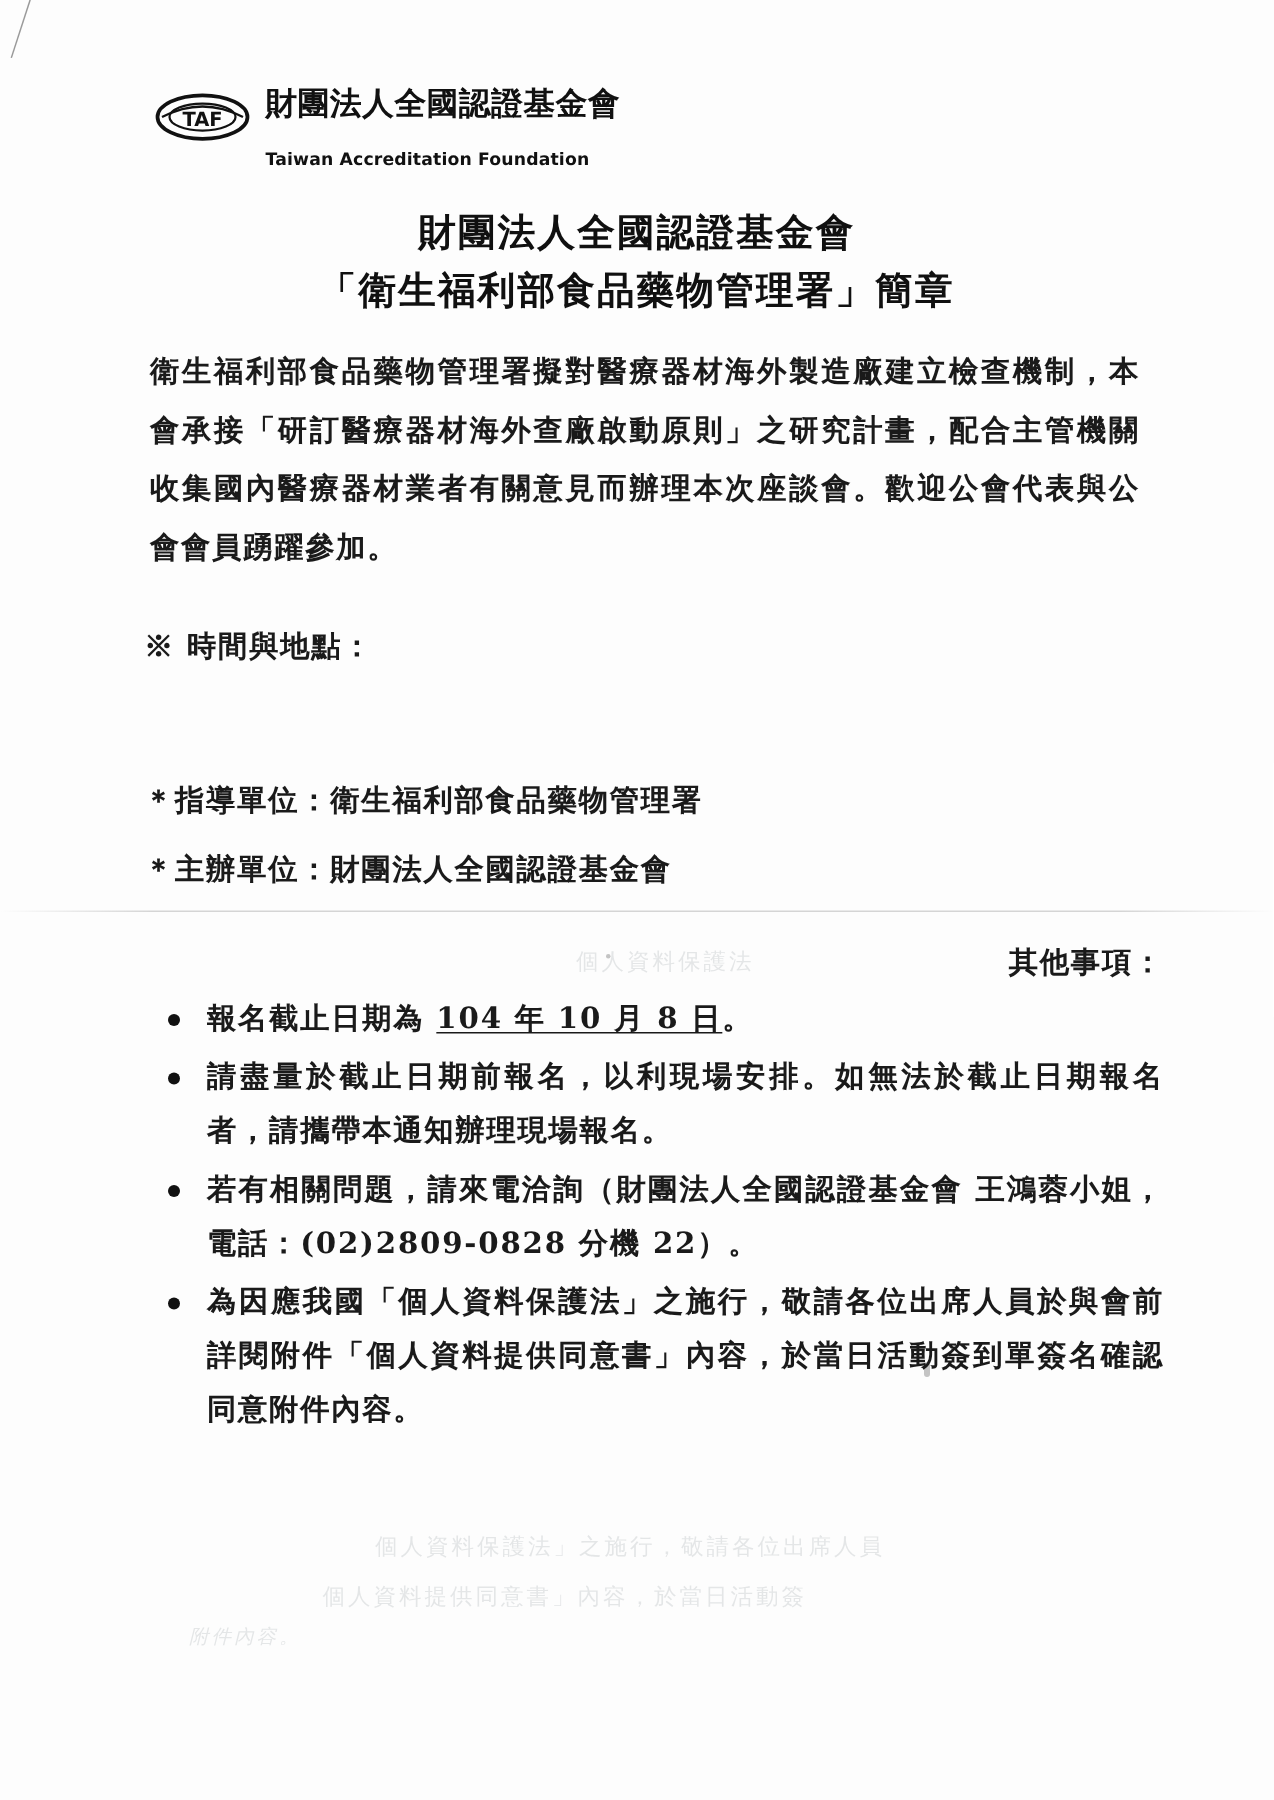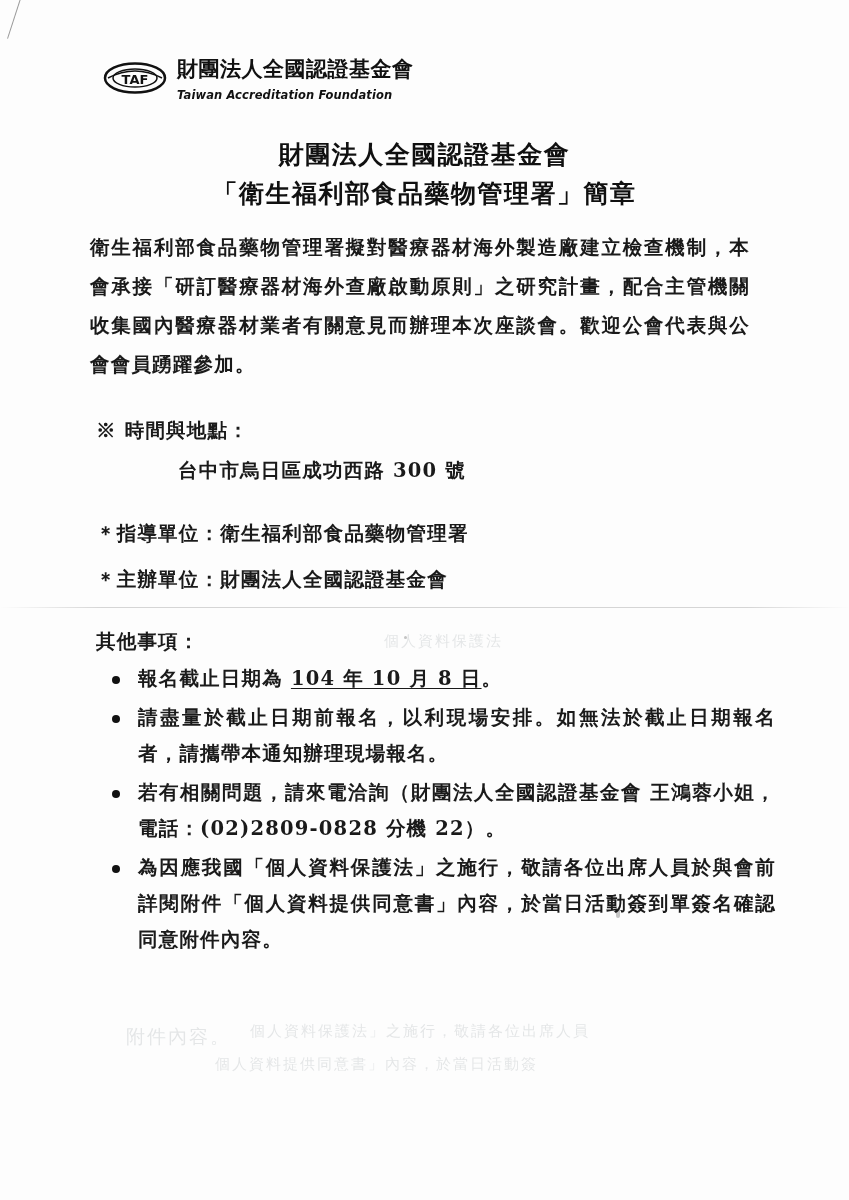--- a/index.html
+++ b/index.html
@@ -53,21 +53,21 @@
     position: absolute;
     pointer-events: none;
     color: rgba(140,150,155,.22);
     font-family: "DejaVu Serif", "Liberation Serif", serif;
     letter-spacing: 2px;
     white-space: nowrap;
   }
   .bleed-1 { left: 384px; top: 632px; font-size: 15px; }
   .bleed-2 { left: 250px; top: 1022px; font-size: 15px; }
   .bleed-3 { left: 215px; top: 1055px; font-size: 15px; }
-  .bleed-4 { left: 126px; top: 1024px; font-size: 19px; }
+  .bleed-4 { left: 126px; top: 1082px; font-size: 13px; font-style: italic; }
   .speck {
     position: absolute;
     background: rgba(90,90,90,.35);
     border-radius: 50%;
     pointer-events: none;
   }
 
   
   .letterhead {
     position: absolute;
@@ -94,43 +94,42 @@
     font-size: 21px;
     letter-spacing: 0.5px;
     color: #111;
   }
   .org-en {
     font-family: "DejaVu Sans", "Liberation Sans", sans-serif;
     font-weight: bold;
     font-size: 11.5px;
     letter-spacing: 0.1px;
     color: #111;
-    margin-top: 9px;
-    font-style: italic;
+    margin-top: 20px;
   }
 
   
   .doc-title {
     position: absolute;
     left: 0;
     right: 0;
     top: 136px;
     text-align: center;
     font-weight: bold;
     font-size: 25px;
     line-height: 1.55;
     letter-spacing: 1.5px;
     color: #101010;
   }
   .doc-title .line2 { display: block; }
 
   
   .intro {
     position: absolute;
-    left: 90px;
+    left: 100px;
     width: 660px;
     top: 228px;
     font-size: 19.5px;
     line-height: 2.0;
     letter-spacing: 1.2px;
     text-align: justify;
     font-weight: bold;
   }
 
   .section-when {
@@ -159,21 +158,21 @@
 
   .other {
     position: absolute;
     left: 96px;
     top: 628px;
     width: 680px;
     font-size: 19.5px;
     letter-spacing: 1.2px;
     font-weight: bold;
   }
-  .other-head { margin-bottom: 6px; }
+  .other-head { margin-bottom: 6px; text-align: right; }
   .other ul {
     list-style: none;
     margin: 0;
     padding: 0;
   }
   .other li {
     position: relative;
     padding-left: 42px;
     margin-bottom: 3px;
     line-height: 1.85;
@@ -218,21 +217,20 @@
 
   <div class="doc-title">
     <span>財團法人全國認證基金會</span>
     <span class="line2">「衛生福利部食品藥物管理署」簡章</span>
   </div>
 
   <div class="intro">衛生福利部食品藥物管理署擬對醫療器材海外製造廠建立檢查機制，本會承接「研訂醫療器材海外查廠啟動原則」之研究計畫，配合主管機關收集國內醫療器材業者有關意見而辦理本次座談會。歡迎公會代表與公會會員踴躍參加。</div>
 
   <div class="section-when">
     <div class="sect-head">※ 時間與地點：</div>
-    <div class="indent-2">台中市烏日區成功西路 300 號</div>
   </div>
 
   <div class="orgline host">＊主辦單位：財團法人全國認證基金會</div>
   <div class="orgline guide">＊指導單位：衛生福利部食品藥物管理署</div>
 
   <div class="other">
     <div class="other-head">其他事項：</div>
     <ul>
       <li><span>報名截止日期為 </span><span class="u num">104 年 10 月 8 日</span><span>。</span></li>
       <li><span>請盡量於截止日期前報名，以利現場安排。如無法於截止日期報名者，請攜帶本通知辦理現場報名。</span></li>

